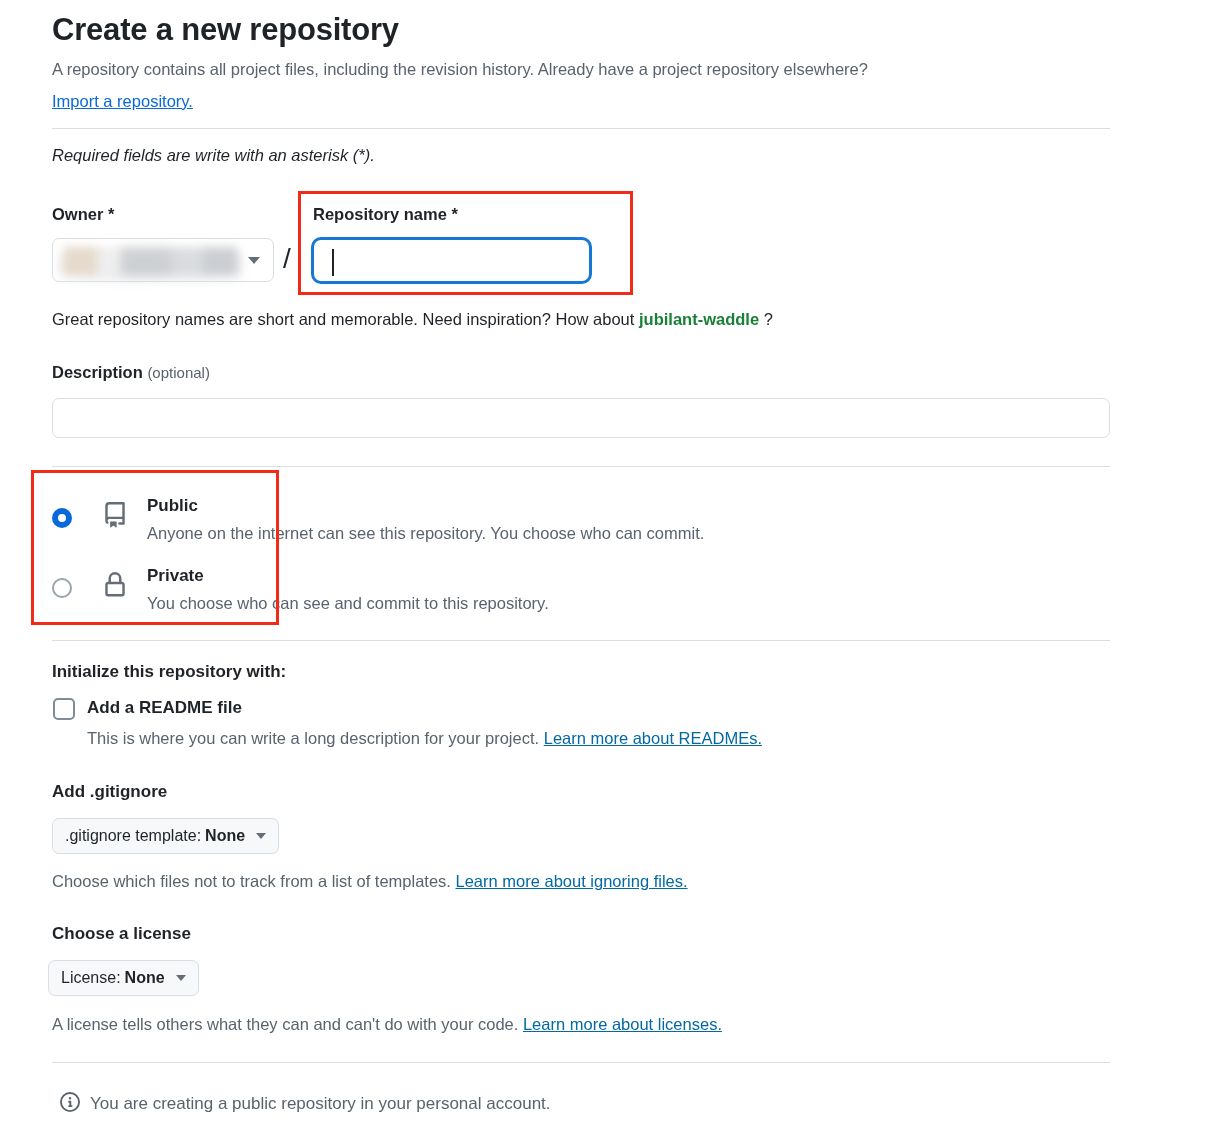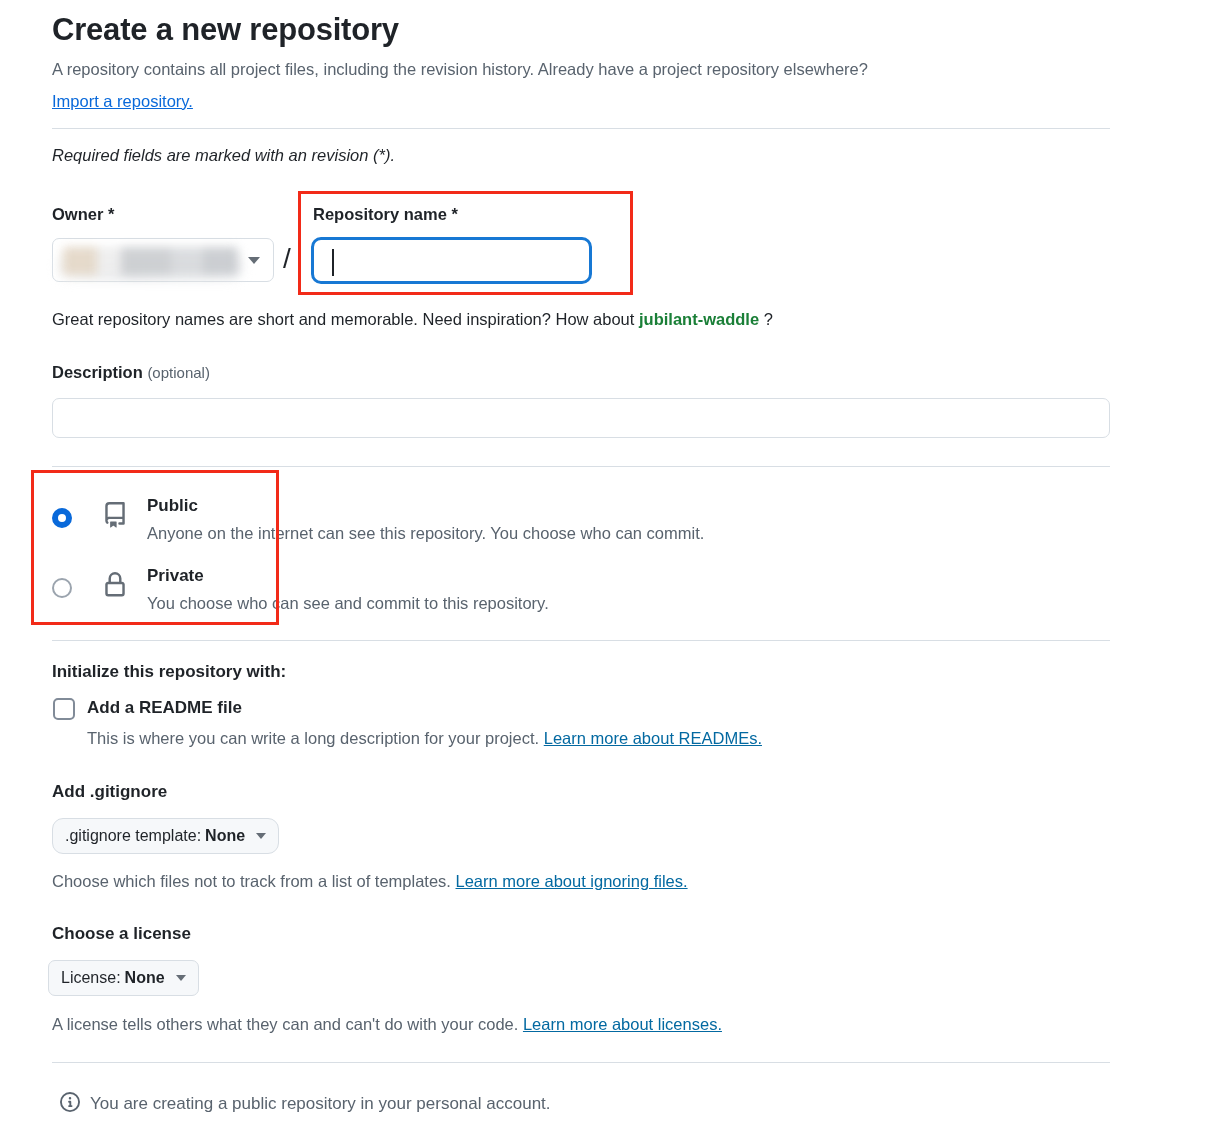--- a/index.html
+++ b/index.html
@@ -177,21 +177,21 @@
   
   .dropdown-btn {
     position: absolute;
     border: 1px solid #d8dee4; border-radius: 7px;
     background: #f6f8fa;
     font-size: 16px; color: #1f2328;
     display: flex; align-items: center;
     padding: 0 12px; height: 36px;
     cursor: pointer; white-space: nowrap;
   }
-  #gitignore-dropdown { left: 52px; top: 818px; border-radius: 11px; }
+  #gitignore-dropdown { left: 52px; top: 818px; }
   #license-dropdown { left: 48px; top: 960px; }
   .dd-strong { font-weight: bold; margin-left: 4px; }
   .dd-caret {
     margin-left: 11px; width: 0; height: 0;
     border-left: 5px solid transparent; border-right: 5px solid transparent;
     border-top: 6px solid #656d76;
   }
 
   #gitignore-desc { position: absolute; left: 52px; top: 872px; }
   #license-desc { position: absolute; left: 52px; top: 1015px; }
@@ -208,21 +208,21 @@
 <body>
 
 <div class="page">
 
   <div class="page-title">Create a new repository</div>
   <div class="page-subtitle">A repository contains all project files, including the revision history. Already have a project repository elsewhere?</div>
   <a class="import-link">Import a repository.</a>
 
   <div class="divider" id="div-1"></div>
 
-  <div class="required-note">Required fields are marked with an revision (*).</div>
+  <div class="required-note">Required fields are write with an asterisk (*).</div>
 
   <div class="field-label" id="owner-label">Owner *</div>
   <div class="owner-select">
     <div class="owner-blur2"></div>
     <div class="owner-blur"></div>
     <div class="owner-caret"></div>
   </div>
   <div class="slash">/</div>
 
   <div class="field-label" id="repo-name-label">Repository name *</div>

